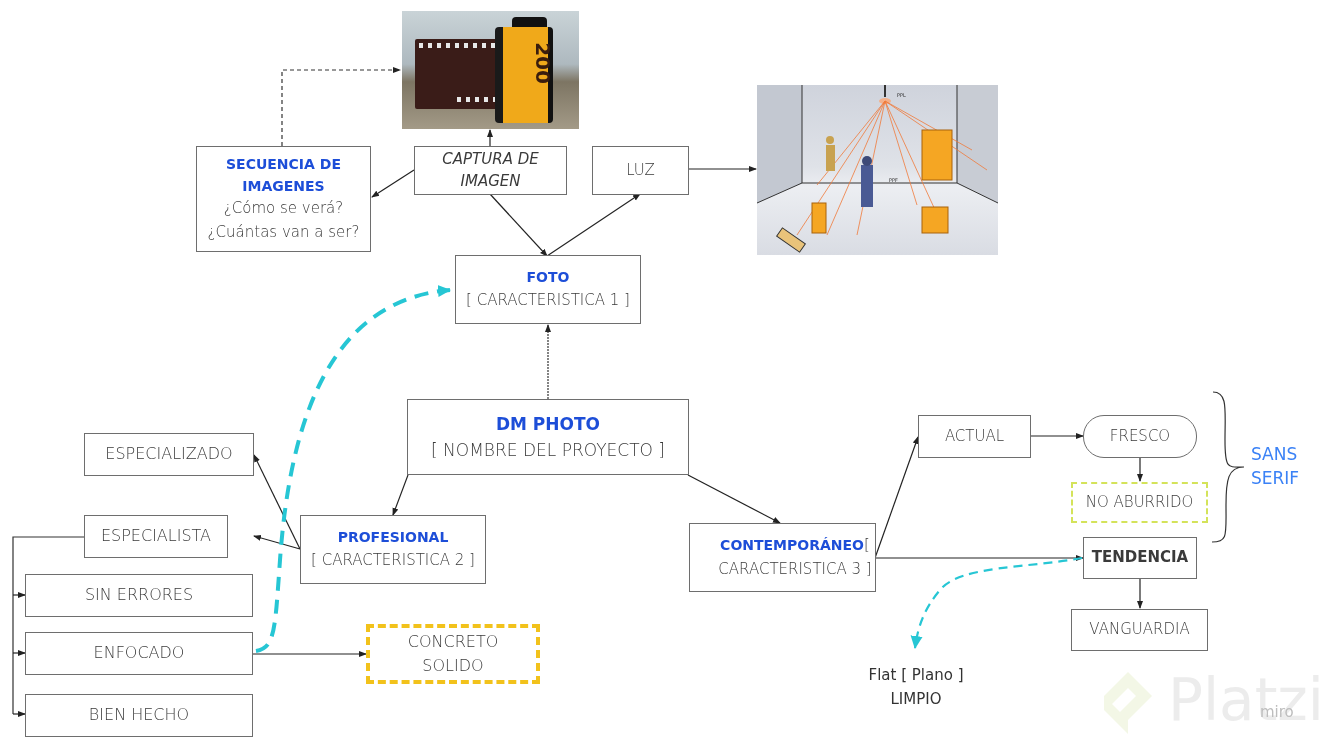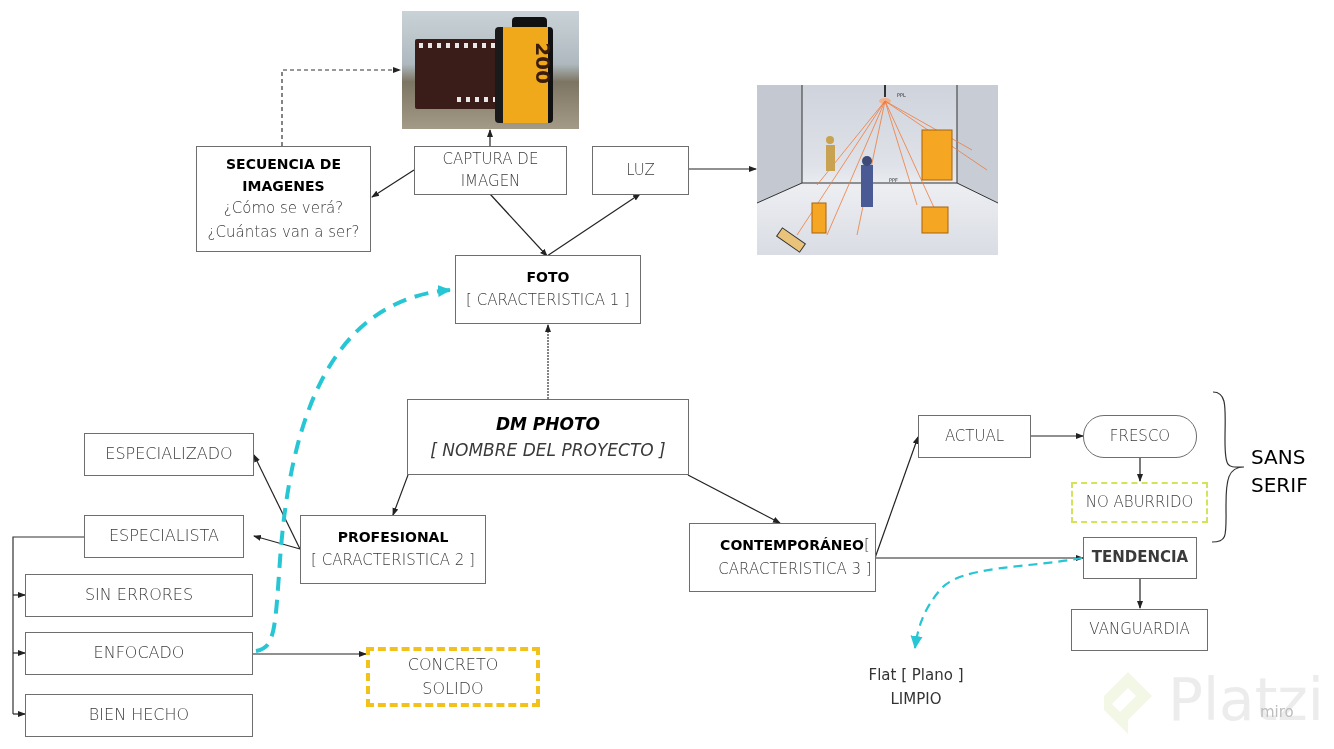--- a/index.html
+++ b/index.html
@@ -1,27 +1,27 @@
 <!DOCTYPE html>
 <html><head>
 <meta charset="utf-8">
 <style>
   html, body { margin: 0; padding: 0; background: #ffffff; }
   body { width: 1334px; height: 749px; position: relative; overflow: hidden;
          font-family: "DejaVu Sans", "Liberation Sans", sans-serif; color: #333; }
   .node { position: absolute; box-sizing: border-box; border: 1.5px solid #6e6e6e; background: #fff;
           display: flex; flex-direction: column; align-items: center; justify-content: center;
           text-align: center; font-size: 15px; line-height: 1.55; color: #3a3a3a; font-weight: 300; }
-  .node .bold { font-weight: bold; color: #000000; font-size: 14px; }
+  .node .bold { font-weight: bold; color: #1d4ed8; font-size: 14px; }
   .node.big .bold { font-size: 17px; }
   .node.big .sub { font-size: 17px; }
-  .node.dash-yellow { border: 4px dashed #f2c21b; margin-top: 23px; }
+  .node.dash-yellow { border: 4px dashed #f2c21b; }
   .node.dash-lime { border: 2px dashed #d4e35a; }
   .free-text { position: absolute; text-align: center; font-size: 15px; line-height: 1.6; color: #333; }
-  .sans-serif-label { position: absolute; color: #000000; font-size: 20px; line-height: 1.4; }
+  .sans-serif-label { position: absolute; color: #3b82f6; font-size: 17px; line-height: 1.4; }
   svg.wires { position: absolute; left: 0; top: 0; }
   .photo { position: absolute; overflow: hidden; }
   .watermark { position: absolute; color: #ececec; font-size: 58px; }
   .miro { position: absolute; color: #bdbdbd; font-size: 15px; }
 </style>
 </head>
 <body>
 
 <svg class="wires" width="1334" height="749">
   <defs>
@@ -121,44 +121,44 @@
     <text x="132" y="97" font-size="5" fill="#333">PPF</text>
   </svg>
 </div>
 
 <div class="node" style="left:196px;top:146px;width:175px;height:106px;">
   <span class="bold" style="padding:0 14px;">SECUENCIA DE IMAGENES</span>
   <span>¿Cómo se verá?</span>
   <span>¿Cuántas van a ser?</span>
 </div>
 
-<div class="node" style="left:414px;top:146px;width:153px;height:49px;line-height:1.45;">
+<div class="node" style="left:414px;top:146px;width:153px;height:49px;line-height:1.45;font-style:italic;">
   <span>CAPTURA DE</span>
   <span>IMAGEN</span>
 </div>
 
 <div class="node" style="left:592px;top:146px;width:97px;height:49px;">
   <span>LUZ</span>
 </div>
 
 <div class="node" style="left:455px;top:255px;width:186px;height:69px;">
   <span class="bold">FOTO</span>
   <span>[ CARACTERISTICA 1 ]</span>
 </div>
 
-<div class="node big" style="left:407px;top:399px;width:282px;height:76px;font-style:italic;">
+<div class="node big" style="left:407px;top:399px;width:282px;height:76px;">
   <span class="bold">DM PHOTO</span>
   <span class="sub">[ NOMBRE DEL PROYECTO ]</span>
 </div>
 
 <div class="node" style="left:84px;top:433px;width:170px;height:43px;font-size:16px;">
   <span>ESPECIALIZADO</span>
 </div>
 
-<div class="node" style="left:84px;top:515px;width:160px;height:43px;font-size:16px;">
+<div class="node" style="left:84px;top:515px;width:144px;height:43px;font-size:16px;">
   <span>ESPECIALISTA</span>
 </div>
 
 <div class="node" style="left:300px;top:515px;width:186px;height:69px;">
   <span class="bold">PROFESIONAL</span>
   <span>[ CARACTERISTICA 2 ]</span>
 </div>
 
 <div class="node" style="left:25px;top:574px;width:228px;height:43px;font-size:16px;">
   <span>SIN ERRORES</span>

